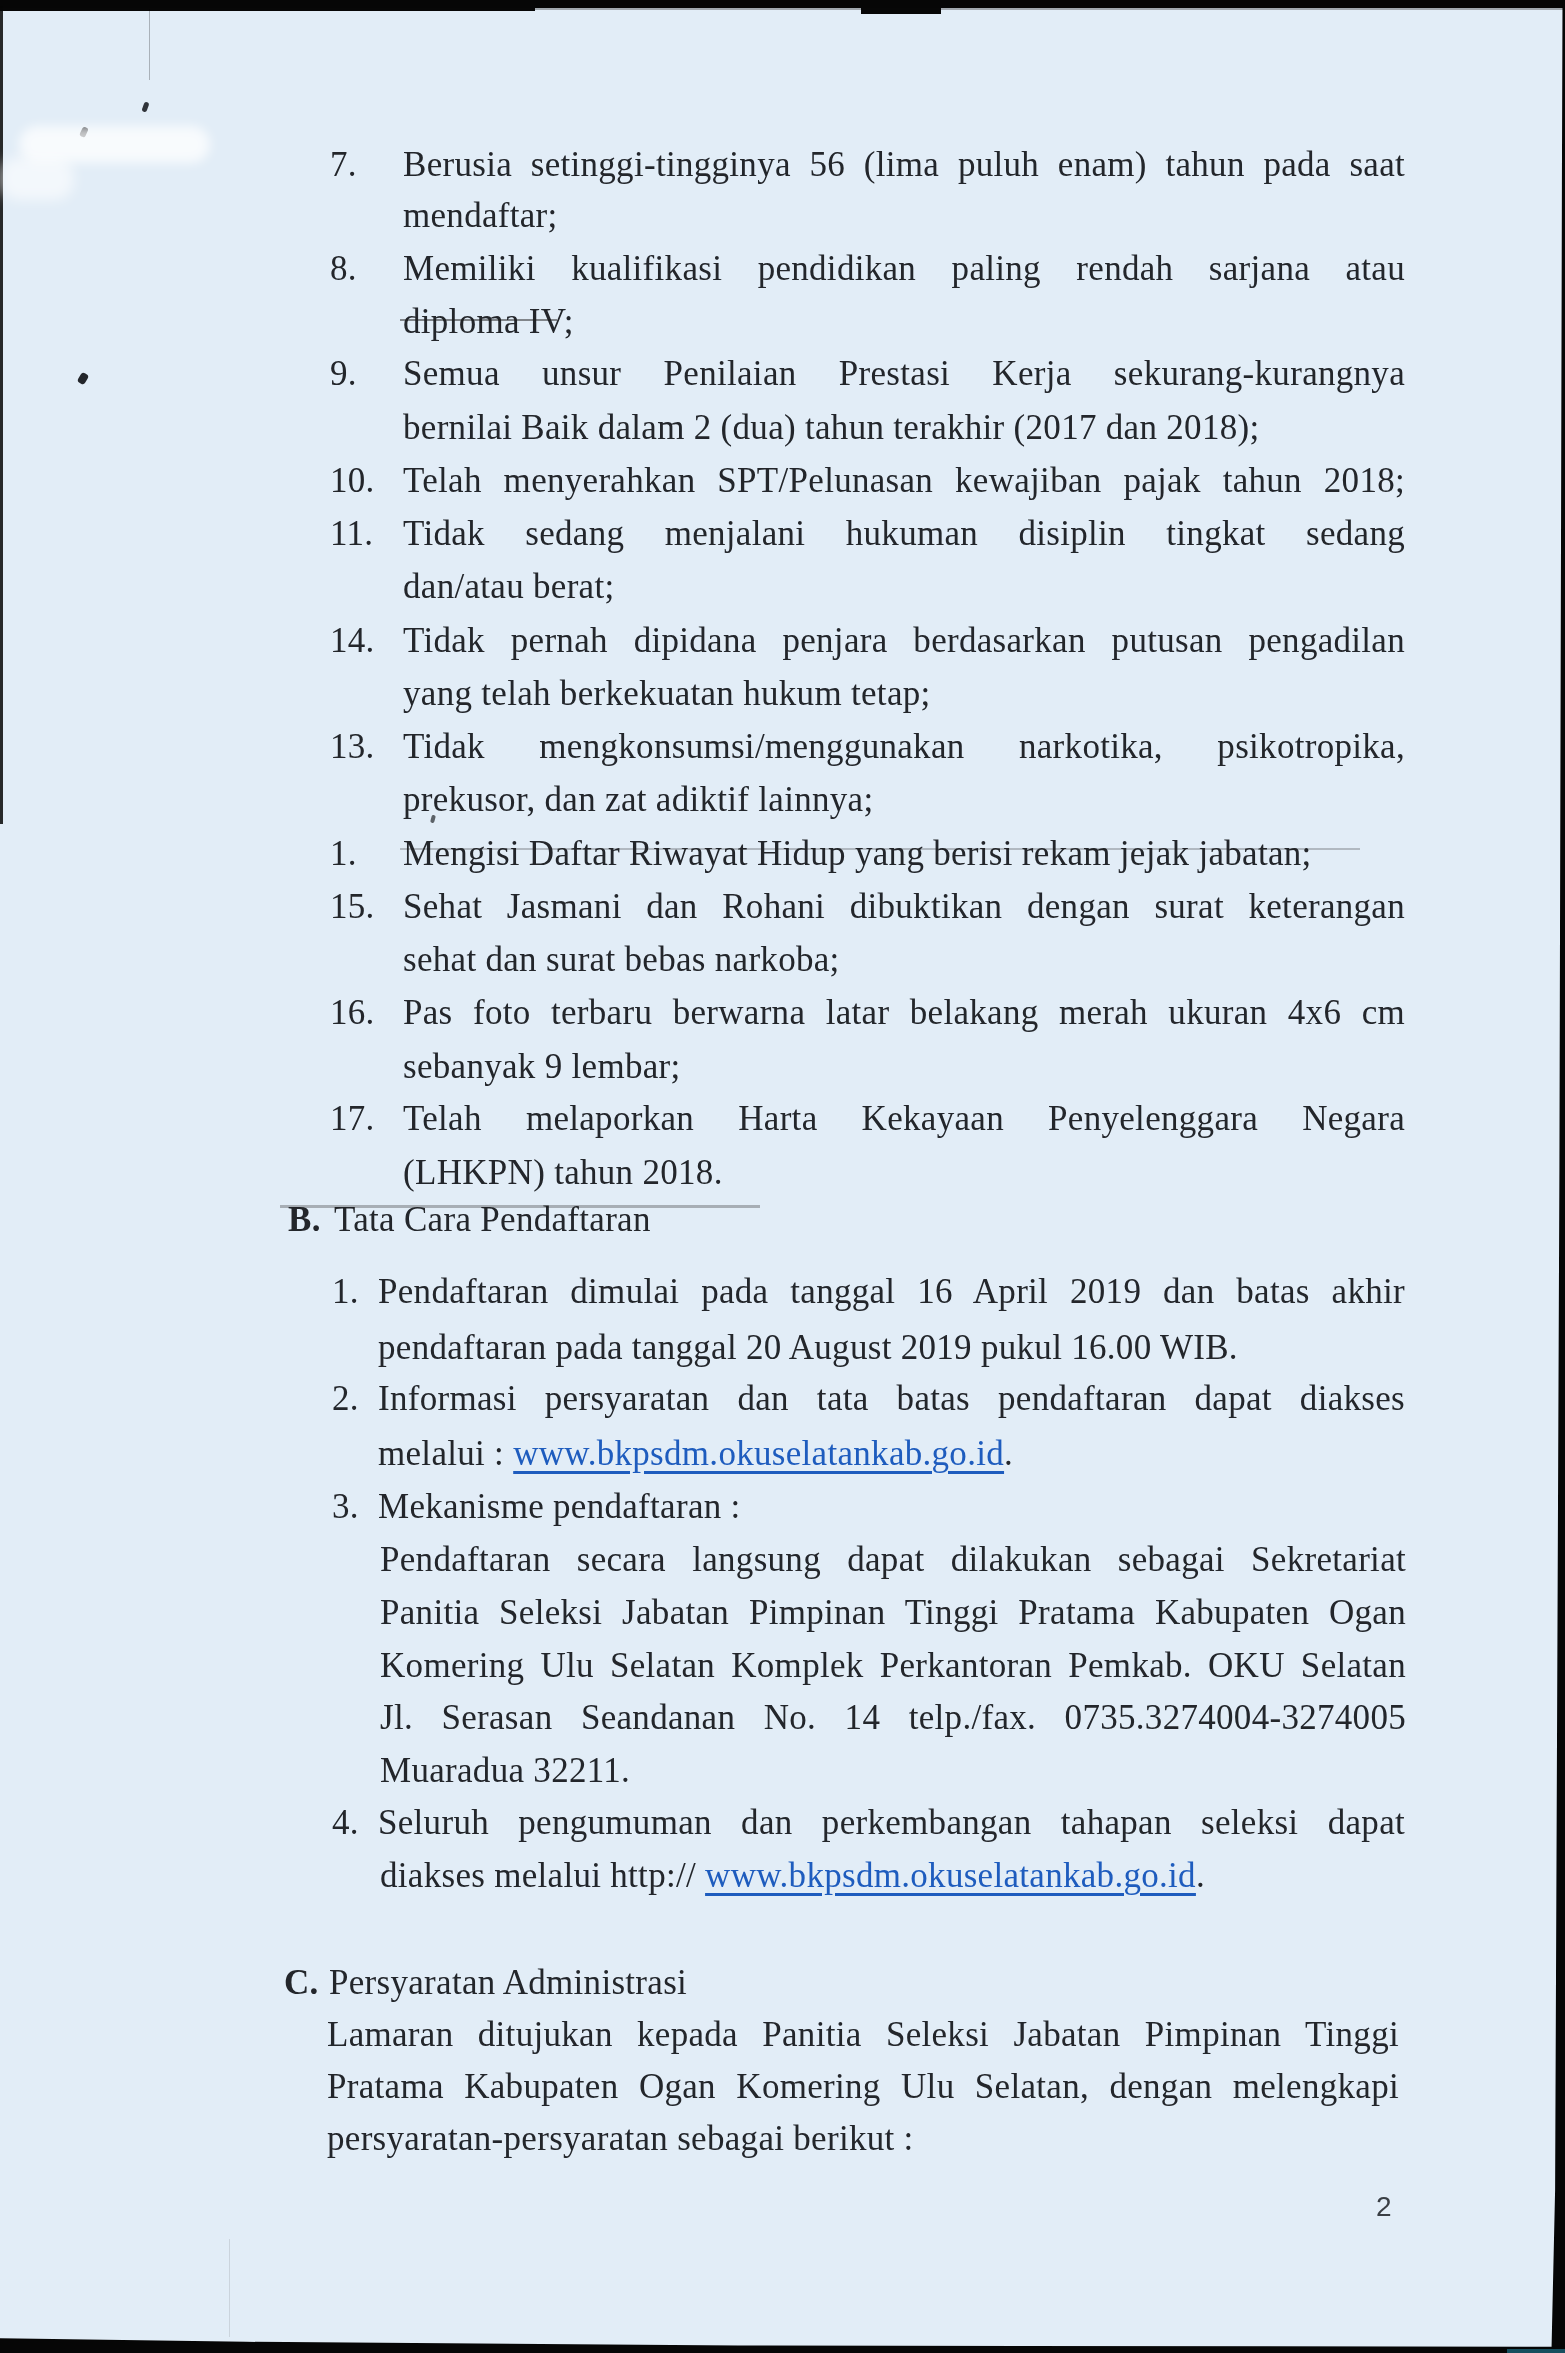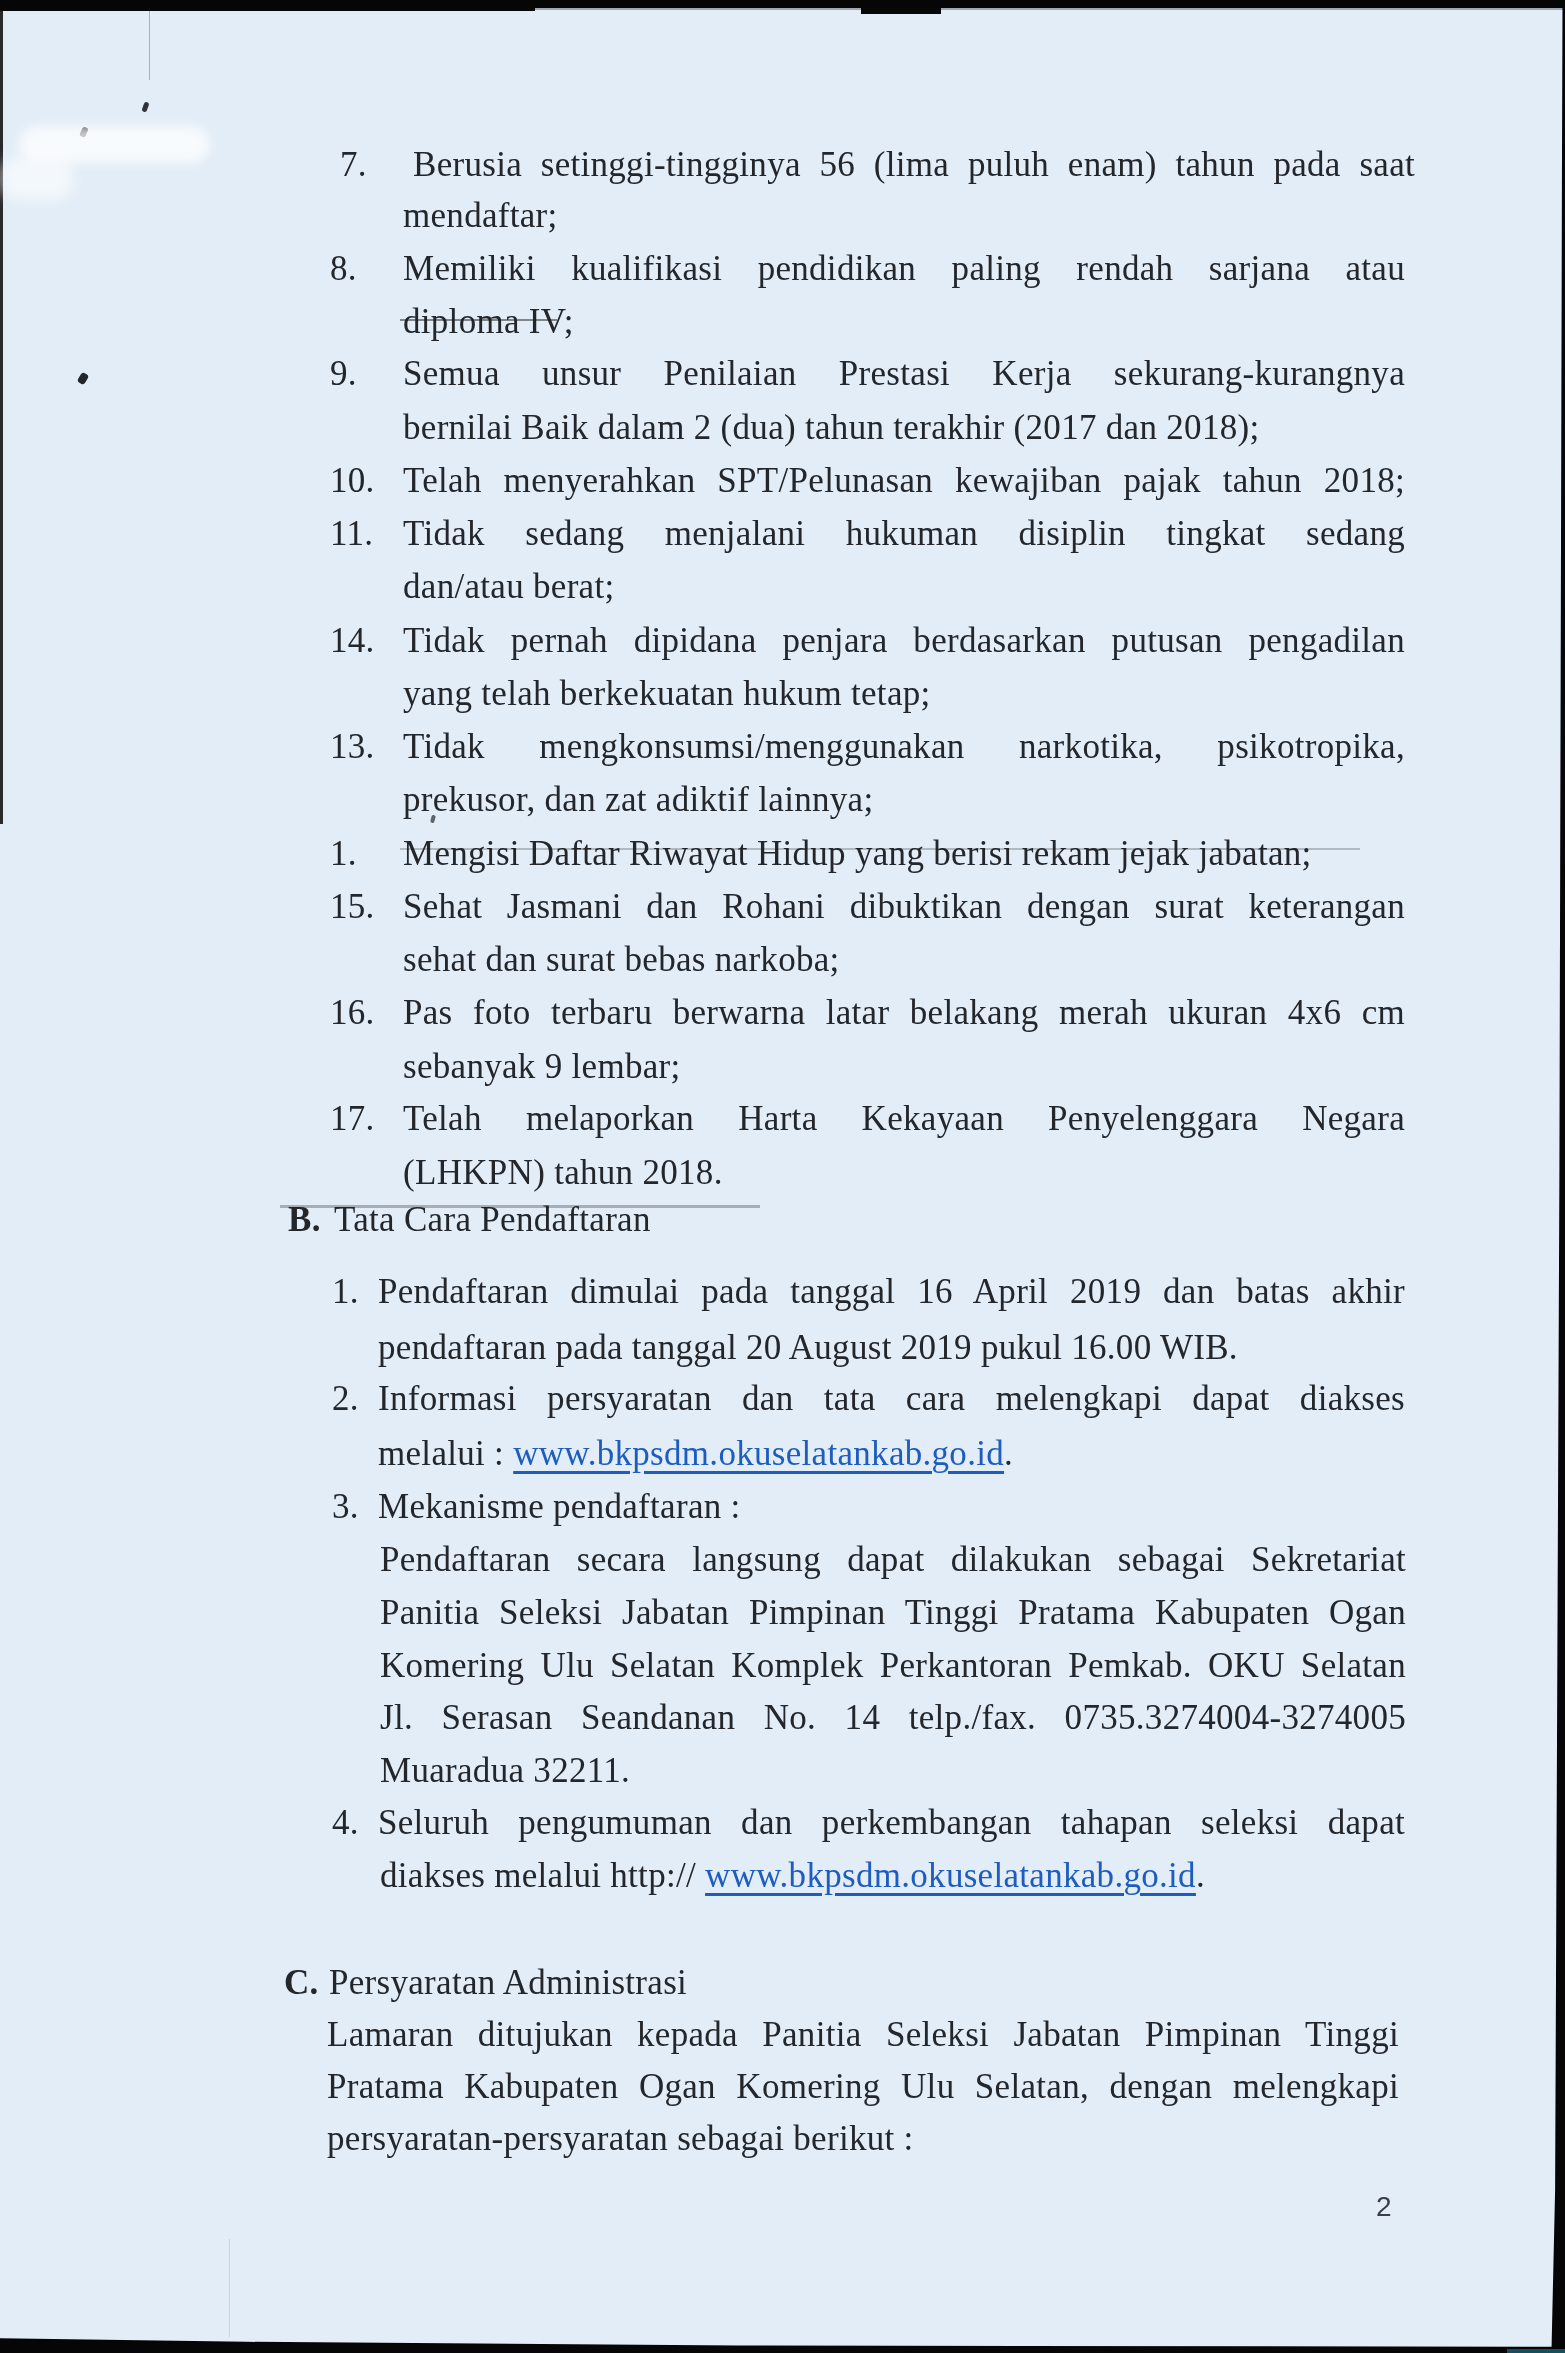--- a/index.html
+++ b/index.html
@@ -20,21 +20,21 @@
   .head .hnum{display:inline-block;width:46px;font-weight:bold;vertical-align:top;}
   .head .htitle{font-weight:normal;}
   .lnk{color:#1e5cbe;text-decoration:underline;text-decoration-thickness:2.5px;text-underline-offset:5.5px;cursor:pointer;}
   .pageno{position:absolute;font-family:"Liberation Sans","DejaVu Sans",sans-serif;font-size:28px;color:#3a3f45;}
   .edge{position:absolute;background:#060606;}
   .artifact{position:absolute;}
 </style>
 </head>
 <body>
 
-<div class="ln" style="top:140px;left:340px;width:1075px">
+<div class="ln" style="top:140px;left:330px;width:1075px">
   <span class="num">7.</span><span class="txt fullA just">Berusia setinggi-tingginya 56 (lima puluh enam) tahun pada saat</span>
 </div>
 <div class="ln nw" style="top:191px;left:403px">mendaftar;</div>
 
 <div class="ln" style="top:244px;left:330px;width:1075px">
   <span class="num">8.</span><span class="txt fullA just">Memiliki kualifikasi pendidikan paling rendah sarjana atau</span>
 </div>
 <div class="ln nw" style="top:297px;left:403px">diploma IV;</div>
 
 <div class="ln" style="top:349px;left:330px;width:1075px">
@@ -83,21 +83,21 @@
 <div class="ln head nw" style="top:1195px;left:288px">
   <span class="hnum">B.</span><span class="htitle">Tata Cara Pendaftaran</span>
 </div>
 
 <div class="ln" style="top:1267px;left:332px;width:1073px">
   <span class="numB">1.</span><span class="txt fullB just">Pendaftaran dimulai pada tanggal 16 April 2019 dan batas akhir</span>
 </div>
 <div class="ln nw" style="top:1323px;left:378px">pendaftaran pada tanggal 20 August 2019 pukul 16.00 WIB.</div>
 
 <div class="ln" style="top:1374px;left:332px;width:1073px">
-  <span class="numB">2.</span><span class="txt fullB just">Informasi persyaratan dan tata cara melengkapi dapat diakses</span>
+  <span class="numB">2.</span><span class="txt fullB just">Informasi persyaratan dan tata batas pendaftaran dapat diakses</span>
 </div>
 <div class="ln nw" style="top:1429px;left:378px">
   <span>melalui : </span><a class="lnk">www.bkpsdm.okuselatankab.go.id</a><span>.</span>
 </div>
 
 <div class="ln" style="top:1482px;left:332px;width:1073px">
   <span class="numB">3.</span><span class="txt nw">Mekanisme pendaftaran :</span>
 </div>
 <div class="ln just" style="top:1535px;left:380px;width:1026px">Pendaftaran secara langsung dapat dilakukan sebagai Sekretariat</div>
 <div class="ln just" style="top:1588px;left:380px;width:1026px">Panitia Seleksi Jabatan Pimpinan Tinggi Pratama Kabupaten Ogan</div>

